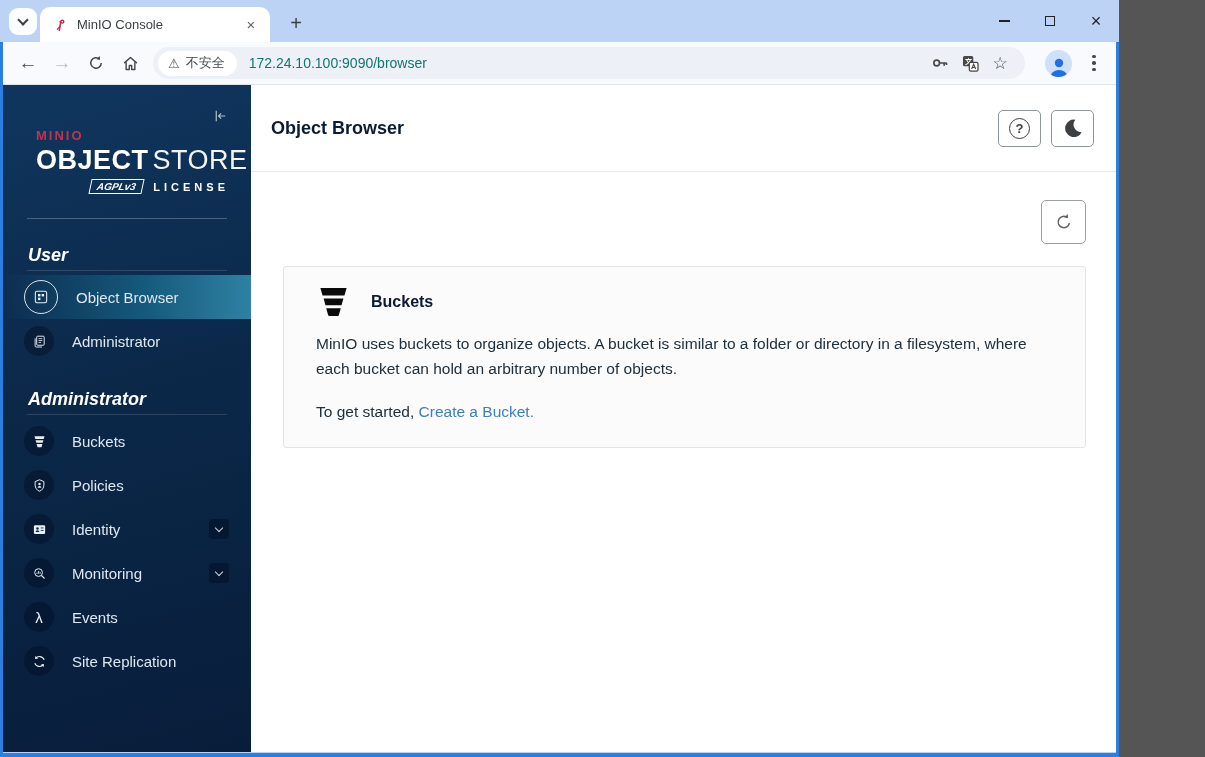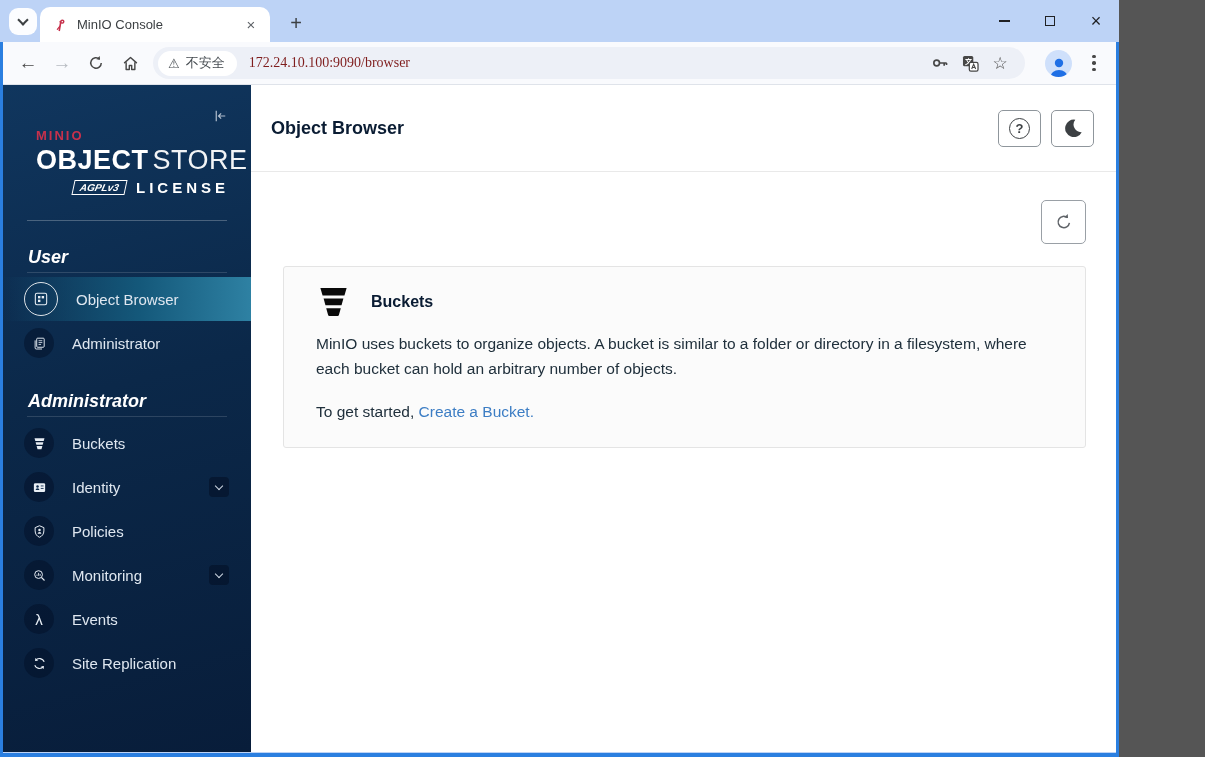--- a/index.html
+++ b/index.html
@@ -34,21 +34,21 @@
   .toolbar { height:43px; background:#f9fafd; display:flex; align-items:center; padding:0 10px 0 8px;
     border-bottom:1px solid #dfe3ea; }
   .nav-icon { width:34px; height:34px; display:flex; align-items:center; justify-content:center; border-radius:50%;
     font-size:19px; color:#474747; cursor:pointer; flex:0 0 auto; }
   .nav-icon.disabled { color:#b6bac0; }
   .omnibox { flex:1; height:32px; background:#edf0f7; border-radius:16px; margin:0 8px 0 6px; display:flex;
     align-items:center; padding:0 10px 0 5px; cursor:text; }
   .sec-chip { background:#ffffff; border-radius:13px; height:25px; display:flex; align-items:center; gap:6px;
     padding:0 12px 0 10px; font-size:13px; color:#474d52; cursor:pointer; flex:0 0 auto; }
   .warn-glyph { font-size:13px; color:#474d52; }
-  .url-text { font-size:14px; color:#7f1d1d; margin-left:12px; flex:1; white-space:nowrap; overflow:hidden;font-family:Liberation Serif, serif; }
+  .url-text { font-size:14px; color:#0f766e; margin-left:12px; flex:1; white-space:nowrap; overflow:hidden; }
   .omni-icon { width:30px; height:30px; display:flex; align-items:center; justify-content:center; cursor:pointer;
     color:#474747; font-size:17px; flex:0 0 auto; }
   .avatar { width:27px; height:27px; border-radius:50%; background:#cfe0fb; margin:0 10px 0 12px; display:flex;
     align-items:flex-end; justify-content:center; overflow:hidden; cursor:pointer; flex:0 0 auto; }
   .menu-dots { width:24px; height:30px; display:flex; flex-direction:column; align-items:center; justify-content:center;
     gap:3px; cursor:pointer; flex:0 0 auto; }
   .menu-dots i { width:3.5px; height:3.5px; border-radius:50%; background:#474747; }
 
   
   .app { display:flex; height:667px; background:#ffffff; }
@@ -59,21 +59,21 @@
   .logo-block { padding:20px 22px 0 33px; }
   .logo-row1 { display:flex; justify-content:space-between; align-items:flex-start; }
   .brand { color:#c7314c; font-size:13px; font-weight:700; letter-spacing:2px; margin-top:23px; }
   .collapse-btn { cursor:pointer; margin-top:2px; opacity:0.85; }
   .wordmark { font-size:27px; color:#ffffff; letter-spacing:0.5px; margin-top:2px; white-space:nowrap; }
   .wordmark .bold { font-weight:700; }
   .wordmark .light { font-weight:400; opacity:0.95; margin-left:4px; }
   .license-row { display:flex; justify-content:flex-end; align-items:center; gap:10px; margin-top:3px; }
   .agpl-badge { font-size:10px; font-weight:700; font-style:italic; color:#ffffff; border:1px solid #ffffff;
     padding:1px 6px; transform:skewX(-12deg); }
-  .license-label { font-size:15px; letter-spacing:4px; color:#ffffff; font-weight:600; }
+  .license-label { font-size:11px; letter-spacing:4px; color:#ffffff; font-weight:600; }
   .logo-divider { border-top:1px solid rgba(255,255,255,0.25); margin:24px 24px 0 24px; }
   .section-label { margin:26px 24px 4px 25px; font-size:18px; font-weight:600; color:#ffffff;font-style:italic; }
   .section-divider { border-top:1px solid rgba(255,255,255,0.14); margin:0 24px 4px 24px; }
   .nav-item { height:44px; display:flex; align-items:center; gap:18px; padding-left:21px; font-size:15px;
     color:#dfe7f0; cursor:pointer; }
   .icon-circle { width:30px; height:30px; border-radius:50%; background:rgba(2,14,36,0.45); display:flex;
     align-items:center; justify-content:center; flex:0 0 auto; }
   .nav-item.selected { background:linear-gradient(90deg, rgba(12,44,80,0.0) 0%, #14587a 55%, #2e81a3 100%); }
   .nav-item.selected .icon-circle { width:34px; height:34px; background:transparent; border:1px solid rgba(255,255,255,0.85); }
   .expander { margin-left:auto; margin-right:22px; width:20px; height:20px; border-radius:4px;
@@ -241,41 +241,41 @@
               <path d="M5.8 9.8 h12.4 l-1.1 4 H6.9 Z" fill="#e8eef5"></path>
               <path d="M7.4 15.8 h9.2 l-1.2 4.4 a1 1 0 0 1 -1 0.8 H9.6 a1 1 0 0 1 -1 -0.8 Z" fill="#e8eef5"></path>
             </svg>
           </span>
           <span>Buckets</span>
         </div>
 
         <div class="nav-item">
           <span class="icon-circle">
             <svg width="15" height="15" viewBox="0 0 24 24">
+              <path d="M12 2.8 L19 5.8 V11 C19 16 16.2 19.6 12 21.2 C7.8 19.6 5 16 5 11 V5.8 Z" stroke="#e8eef5" stroke-width="1.6" fill="none"></path>
+              <circle cx="12" cy="9.5" r="2" fill="#e8eef5"></circle>
+              <path d="M9 15.5 a3 2.6 0 0 1 6 0" fill="#e8eef5"></path>
+            </svg>
+          </span>
+          <span>Policies</span>
+        </div>
+
+        <div class="nav-item">
+          <span class="icon-circle">
+            <svg width="15" height="15" viewBox="0 0 24 24">
               <rect x="3" y="5" width="18" height="14" rx="2" fill="#e8eef5"></rect>
               <circle cx="8.8" cy="10.5" r="2" fill="#0b2849"></circle>
               <path d="M5.8 15.8 a3 2.5 0 0 1 6 0" fill="#0b2849"></path>
               <path d="M14 9.5 H18.5 M14 13.5 H18.5" stroke="#0b2849" stroke-width="1.4"></path>
             </svg>
           </span>
           <span>Identity</span>
           <span class="expander">
               <span class="chev"></span>
             </span>
-        </div>
-
-        <div class="nav-item">
-          <span class="icon-circle">
-            <svg width="15" height="15" viewBox="0 0 24 24">
-              <path d="M12 2.8 L19 5.8 V11 C19 16 16.2 19.6 12 21.2 C7.8 19.6 5 16 5 11 V5.8 Z" stroke="#e8eef5" stroke-width="1.6" fill="none"></path>
-              <circle cx="12" cy="9.5" r="2" fill="#e8eef5"></circle>
-              <path d="M9 15.5 a3 2.6 0 0 1 6 0" fill="#e8eef5"></path>
-            </svg>
-          </span>
-          <span>Policies</span>
         </div>
 
         <div class="nav-item">
           <span class="icon-circle">
             <svg width="15" height="15" viewBox="0 0 24 24">
               <circle cx="10.5" cy="10.5" r="6.2" stroke="#e8eef5" stroke-width="1.6" fill="none"></circle>
               <path d="M15.2 15.2 L20 20" stroke="#e8eef5" stroke-width="1.8"></path>
               <path d="M8 12.5 V10.5 M10.5 12.5 V7.8 M13 12.5 V9.5" stroke="#e8eef5" stroke-width="1.4"></path>
             </svg>
           </span>

